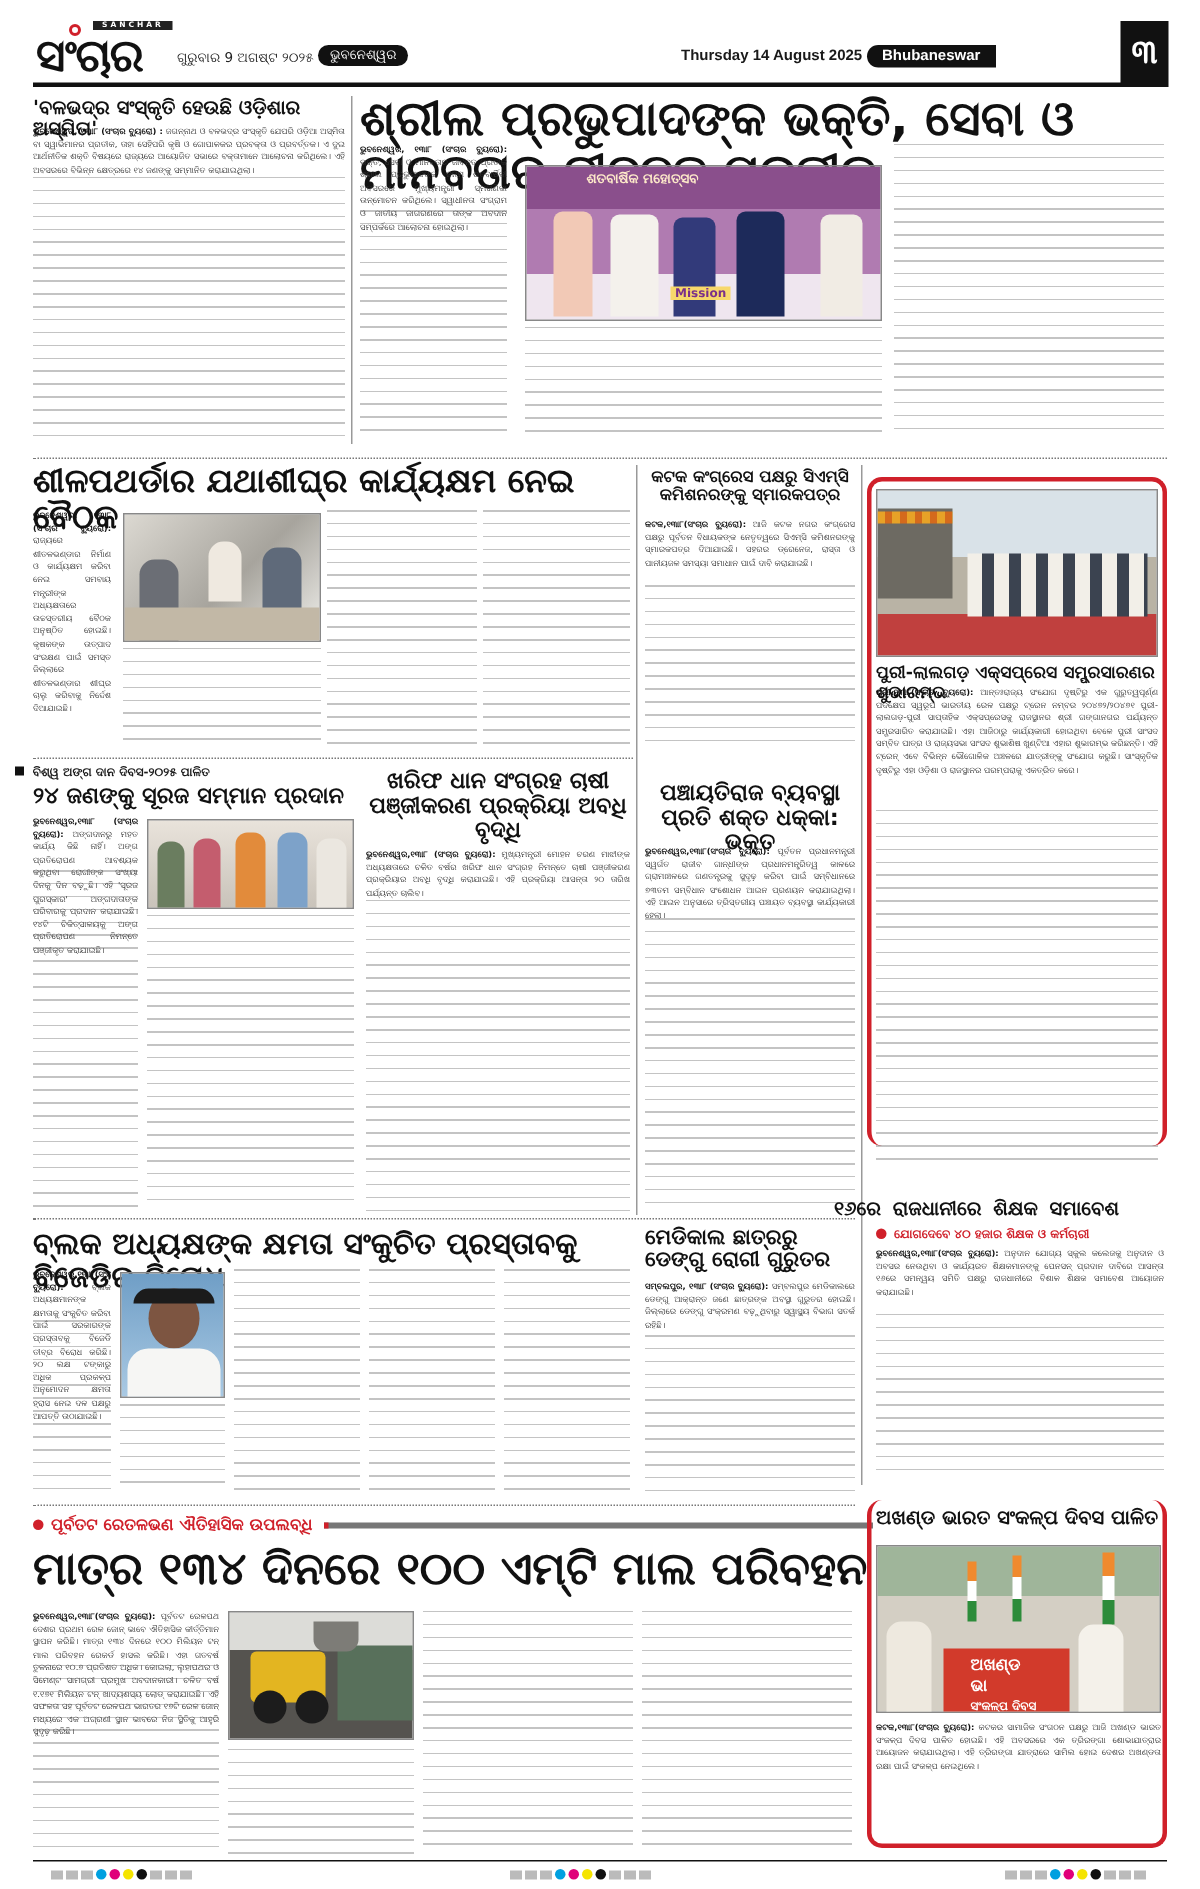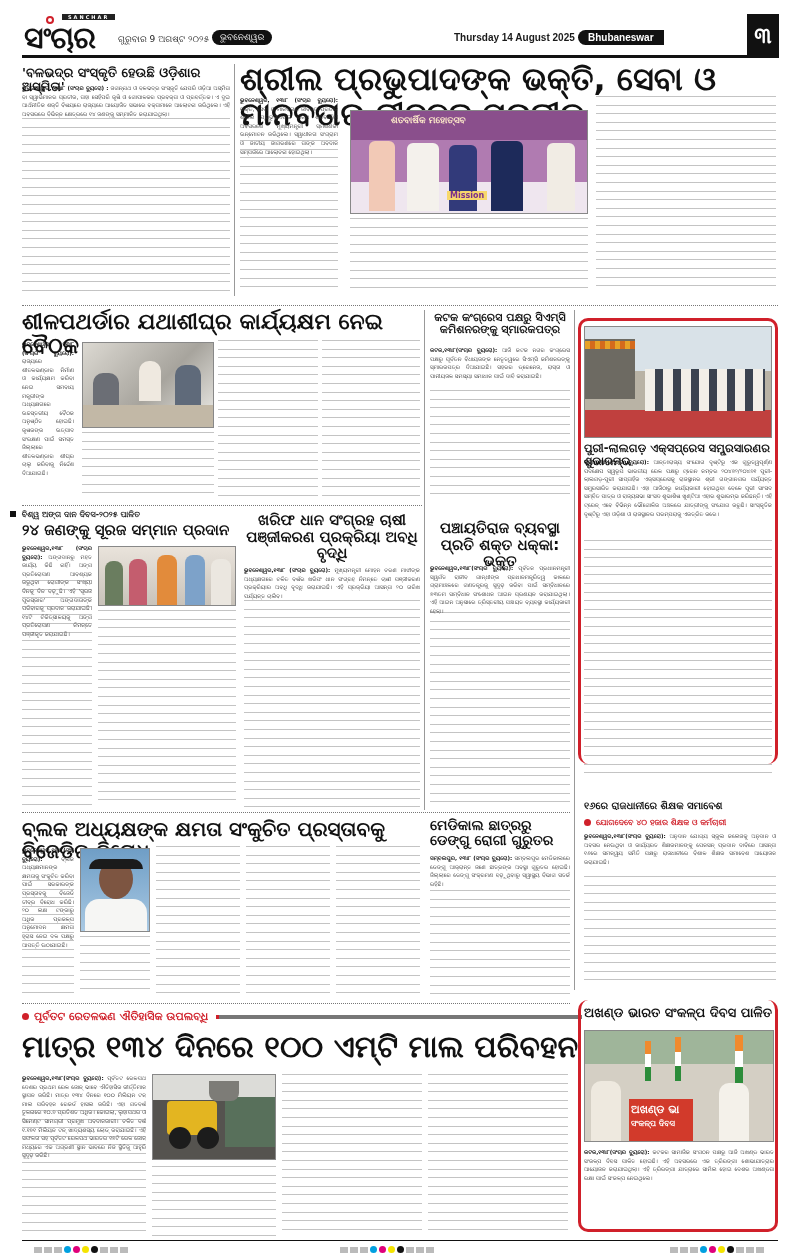--- a/index.html
+++ b/index.html
@@ -166,21 +166,21 @@
 <article>
   <div class="abs hl" style="left:430px;top:520px;width:140px;font-size:15px;text-align:center;">ପଞ୍ଚାୟତିରାଜ ବ୍ୟବସ୍ଥା ପ୍ରତି ଶକ୍ତ ଧକ୍କା: ଭକ୍ତ</div>
   <div class="abs body-text" style="left:430px;top:564px;width:140px;height:244px;">
     <span class="dl">ଭୁବନେଶ୍ୱର,୧୩ା୮(ସଂଚାର ବ୍ୟୁରୋ):</span>
     <span>ପୂର୍ବତନ ପ୍ରଧାନମନ୍ତ୍ରୀ ସ୍ୱର୍ଗତ ରାଜୀବ ଗାନ୍ଧୀଙ୍କ ପ୍ରଧାନମନ୍ତ୍ରିତ୍ୱ କାଳରେ ଗ୍ରାମାଞ୍ଚଳରେ ଗଣତନ୍ତ୍ରକୁ ସୁଦୃଢ଼ କରିବା ପାଇଁ ସମ୍ବିଧାନରେ ୭୩ତମ ସମ୍ବିଧାନ ସଂଶୋଧନ ଆଇନ ପ୍ରଣୟନ କରାଯାଇଥିଲା। ଏହି ଆଇନ ଅନୁସାରେ ତ୍ରିସ୍ତରୀୟ ପଞ୍ଚାୟତ ବ୍ୟବସ୍ଥା କାର୍ଯ୍ୟକାରୀ ହେଲା।</span>
   </div>
   <div class="abs fill-lines" style="left:430px;top:612px;width:140px;height:190px;"></div>
 </article>
 
 <article>
-  <div class="abs hl" style="left:584px;top:800px;width:190px;font-size:10px;">୧୬ରେ ରାଜଧାନୀରେ ଶିକ୍ଷକ ସମାବେଶ</div>
+  <div class="abs hl" style="left:556px;top:800px;width:190px;font-size:13px;font-family:Liberation Mono, monospace;">୧୬ରେ ରାଜଧାନୀରେ ଶିକ୍ଷକ ସମାବେଶ</div>
   <div class="abs" style="left:584px;top:818px;font-size:8px;font-weight:bold;color:#d0202a;">
     <span class="red-dot"></span><span>ଯୋଗଦେବେ ୪୦ ହଜାର ଶିକ୍ଷକ ଓ କର୍ମଚାରୀ</span>
   </div>
   <div class="abs body-text" style="left:584px;top:832px;width:192px;height:154px;">
     <span class="dl">ଭୁବନେଶ୍ୱର,୧୩ା୮(ସଂଚାର ବ୍ୟୁରୋ):</span>
     <span>ଅନୁଦାନ ଯୋଗ୍ୟ ସ୍କୁଲ କଲେଜକୁ ଅନୁଦାନ ଓ ଅବସର ନେଉଥିବା ଓ କାର୍ଯ୍ୟରତ ଶିକ୍ଷକମାନଙ୍କୁ ପେନସନ୍ ପ୍ରଦାନ ଦାବିରେ ଆସନ୍ତା ୧୬ରେ ସମନ୍ୱୟ ସମିତି ପକ୍ଷରୁ ରାଜଧାନୀରେ ବିଶାଳ ଶିକ୍ଷକ ସମାବେଶ ଆୟୋଜନ କରାଯାଇଛି।</span>
   </div>
   <div class="abs fill-lines" style="left:584px;top:876px;width:192px;height:110px;"></div>
 </article>
 
@@ -239,21 +239,21 @@
   <div class="abs fill-lines" style="left:428px;top:1074px;width:140px;height:162px;"></div>
 </article>
 
 <article>
   <div class="red-frame" style="left:578px;top:1000px;width:200px;height:232px;border-top:none;"></div>
   <div class="abs hl" style="left:584px;top:1006px;width:190px;font-size:13px;">ଅଖଣ୍ଡ ଭାରତ ସଂକଳ୍ପ ଦିବସ ପାଳିତ</div>
   <div class="photo" style="left:584px;top:1030px;width:190px;height:112px;background:linear-gradient(#9fb59a 0 30%, #d4cfc4 30%);">
     <div style="position:absolute;left:60px;top:10px;width:6px;height:40px;background:linear-gradient(#f08a2e 0 33%,#fff 33% 66%,#2c8c3a 66%);"></div>
     <div style="position:absolute;left:90px;top:6px;width:6px;height:44px;background:linear-gradient(#f08a2e 0 33%,#fff 33% 66%,#2c8c3a 66%);"></div>
     <div style="position:absolute;left:150px;top:4px;width:8px;height:48px;background:linear-gradient(#f08a2e 0 33%,#fff 33% 66%,#2c8c3a 66%);"></div>
-    <div style="position:absolute;left:44px;top:68px;width:64px;height:44px;background:#d23a2b;color:#fff;font-size:11px;font-weight:bold;padding:4px 2px;line-height:14px;">
+    <div style="position:absolute;left:44px;top:68px;width:84px;height:44px;background:#d23a2b;color:#fff;font-size:11px;font-weight:bold;padding:4px 18px;line-height:14px;">
       <div>ଅଖଣ୍ଡ ଭା</div>
       <div style="font-size:8px;">ସଂକଳ୍ପ ଦିବସ</div>
     </div>
     <div style="position:absolute;left:6px;top:50px;width:30px;height:62px;background:#eee9df;border-radius:10px 10px 0 0;"></div>
     <div style="position:absolute;left:134px;top:52px;width:30px;height:60px;background:#f4f1ea;border-radius:10px 10px 0 0;"></div>
   </div>
   <div class="abs body-text" style="left:584px;top:1148px;width:190px;height:80px;">
     <span class="dl">କଟକ,୧୩ା୮(ସଂଚାର ବ୍ୟୁରୋ):</span>
     <span>କଟକର ସାମାଜିକ ସଂଗଠନ ପକ୍ଷରୁ ଆଜି ଅଖଣ୍ଡ ଭାରତ ସଂକଳ୍ପ ଦିବସ ପାଳିତ ହୋଇଛି। ଏହି ଅବସରରେ ଏକ ତ୍ରିରଙ୍ଗା ଶୋଭାଯାତ୍ରାର ଆୟୋଜନ କରାଯାଇଥିଲା। ଏହି ତ୍ରିରଙ୍ଗା ଯାତ୍ରାରେ ସାମିଲ ହୋଇ ଦେଶର ଅଖଣ୍ଡତା ରକ୍ଷା ପାଇଁ ସଂକଳ୍ପ ନେଇଥିଲେ।</span>
   </div>

